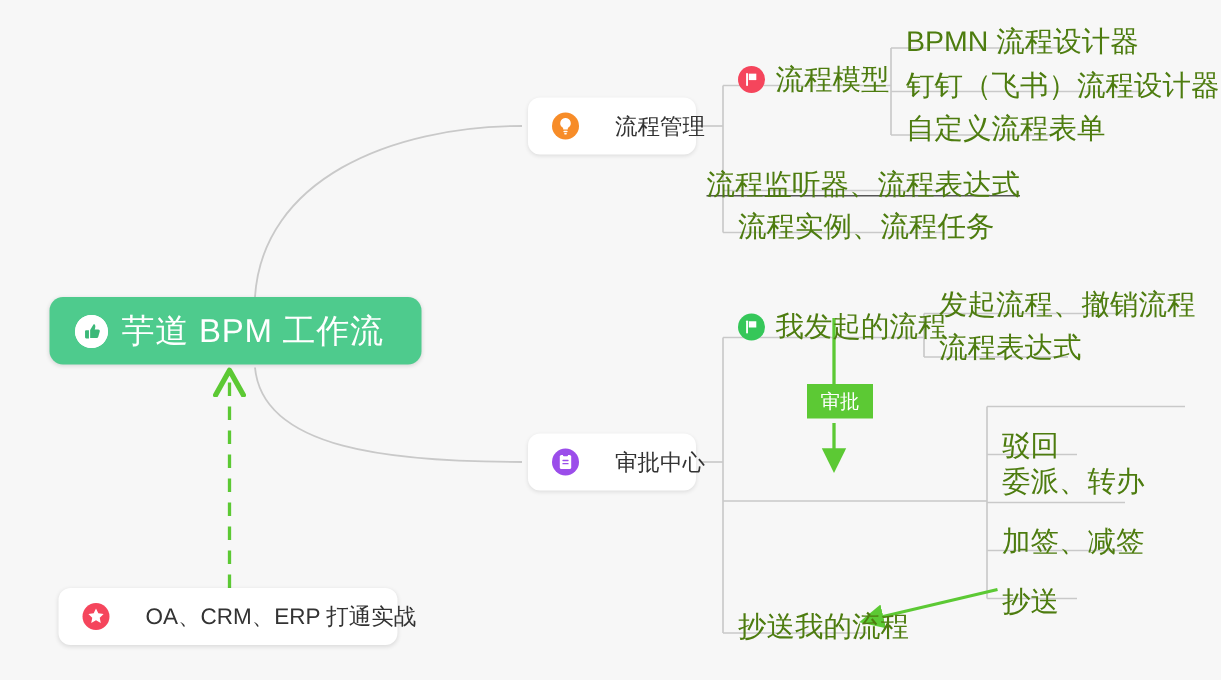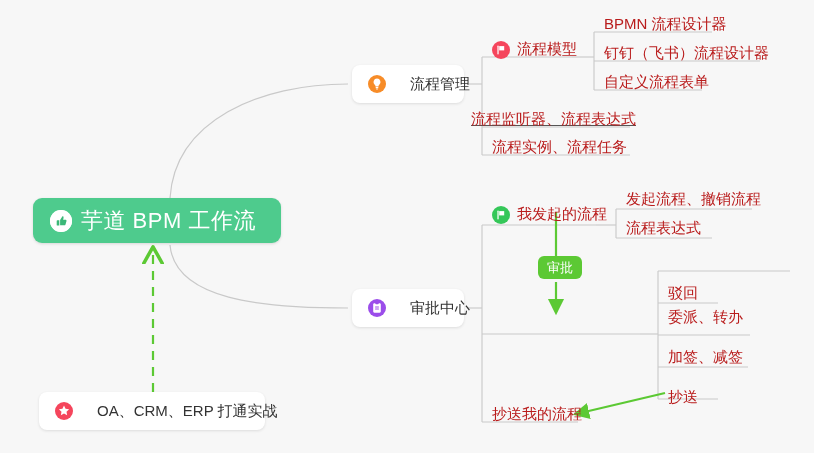--- a/index.html
+++ b/index.html
@@ -49,36 +49,36 @@
 
   
   .leaf{
     position:absolute;
     display:flex;align-items:center;gap:7px;
     font-size:13px;
     color:#555555;
     white-space:nowrap;
     padding-bottom:4px;
   }
-  .leaf .leaf-label{font-size:15px;color:#b91c1c;}
+  .leaf .leaf-label{font-size:19px;color:#4d7c0f;}
 
   
   .ico{
     width:18px;height:18px;border-radius:50%;
     display:inline-flex;align-items:center;justify-content:center;
     flex:0 0 auto;
   }
   .ico svg{display:block;}
   .ico-lg{width:22px;height:22px;}
 
   
   .badge{
     position:absolute;
     background:#5cc934;
-    border-radius:6px;
+    border-radius:0;
     color:#fff;
     font-size:13px;
     padding:5px 9px;
     line-height:1;
     white-space:nowrap;
   }
 </style>
 </head>
 <body>
 

